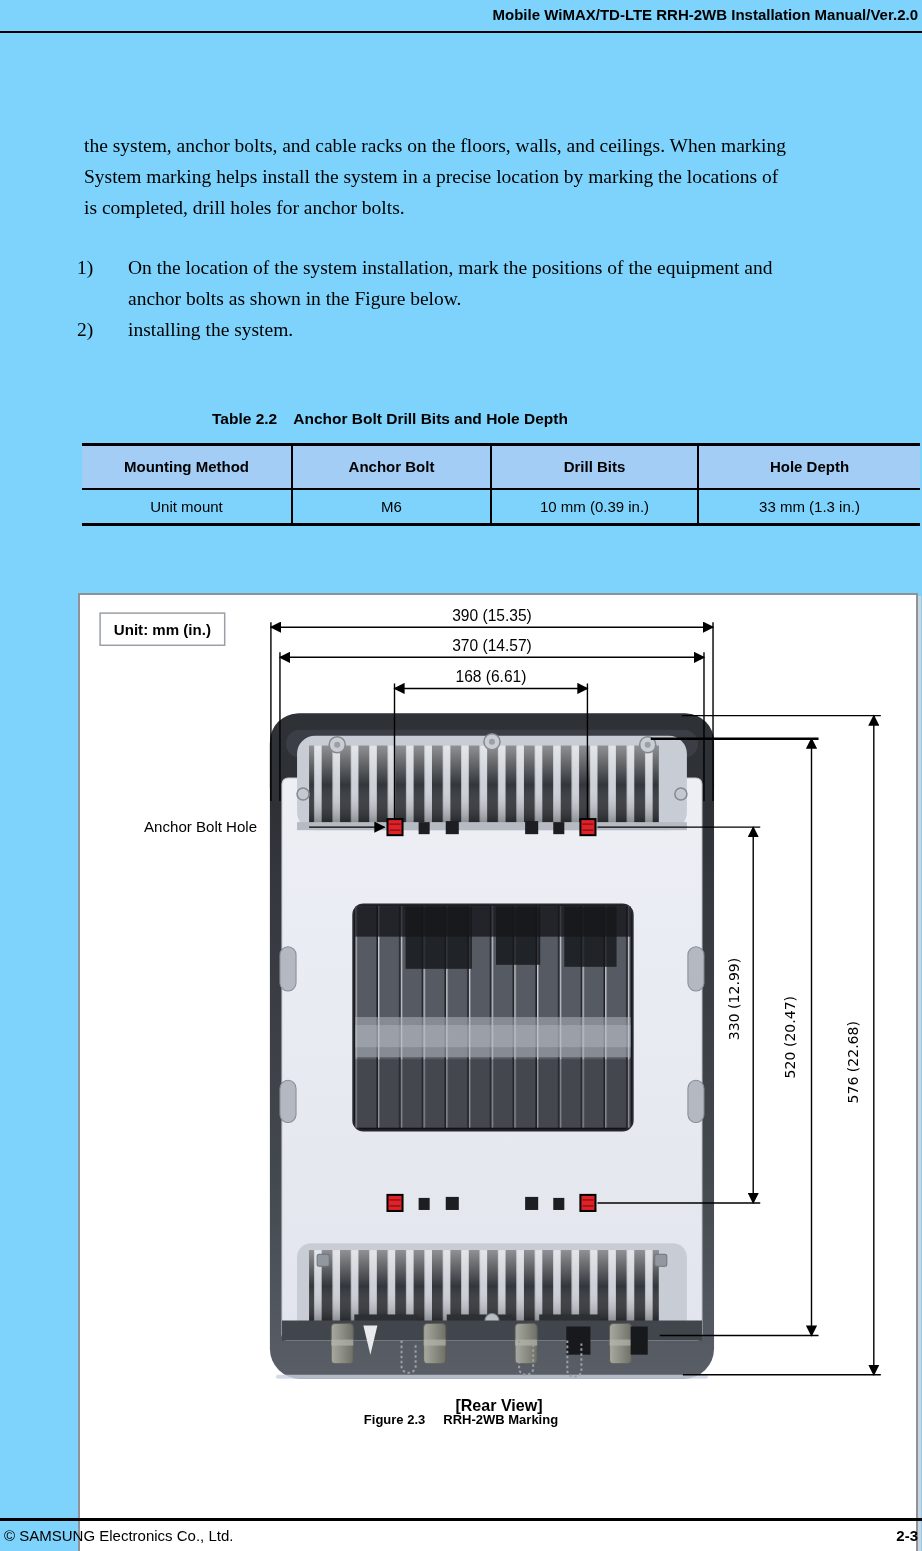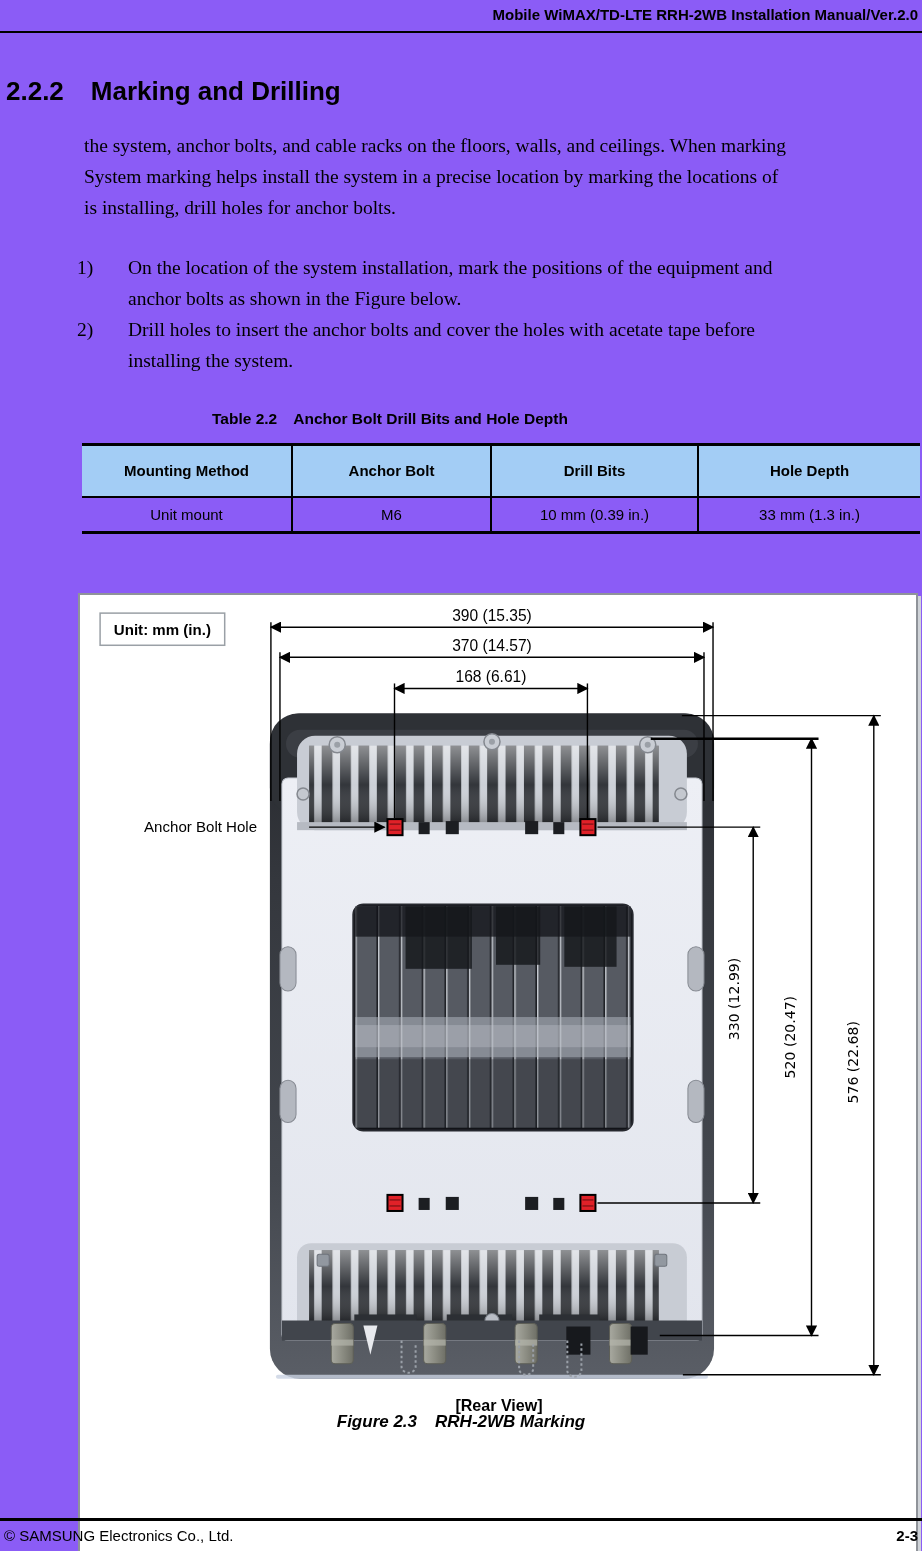--- a/index.html
+++ b/index.html
@@ -1,18 +1,18 @@
 <!DOCTYPE html>
 <html><head>
 <meta charset="utf-8">
 <style>
   * { margin:0; padding:0; box-sizing:border-box; }
   body { background:#ffffff; }
   .page {
-    position:relative; width:922px; height:1551px; background:#8b5cf6;
+    position:relative; width:922px; height:1551px; background:#7dd3fc;
     font-family:"Liberation Sans", sans-serif; color:#000; overflow:hidden;
   }
   .hdr-title {
     position:absolute; top:6px; right:4px; font-size:15px; font-weight:bold;
     letter-spacing:0px;
   }
   .hdr-rule { position:absolute; top:31px; left:0; width:922px; height:2px; background:#000; }
 
   .sec-heading { position:absolute; top:76px; left:6px; font-size:26px; font-weight:bold; }
   .sec-heading .num { display:inline-block; margin-right:27px; }
@@ -26,72 +26,68 @@
                font-size:15.5px; font-weight:bold; }
   .tbl-title .gap { display:inline-block; width:16px; }
 
   table.spec {
     position:absolute; top:443px; left:82px; width:838px;
     border-collapse:collapse; table-layout:fixed;
     border-top:3px solid #000; border-bottom:3px solid #000;
     font-size:15px; text-align:center;
   }
   table.spec th {
-    height:52px; background:#a3cdf5; font-weight:bold;
+    height:44px; background:#a3cdf5; font-weight:bold;
     border-bottom:2px solid #000;
   }
   table.spec td { height:36px; }
   table.spec th + th, table.spec td + td { border-left:2px solid #000;text-align:center; }
 
   .figure-box {
     position:absolute; top:593px; left:78px; width:840px; height:972px;
     border:2px solid #8f9399; background:#fff;
     box-shadow:3px 3px 0 #cfd3d8;
   }
   .fig-caption { position:absolute; top:1412px; left:0; width:922px; text-align:center;
-                 font-size:17px; font-weight:bold;font-style:italic; }
+                 font-size:13px; font-weight:bold; }
   .fig-caption .gap { display:inline-block; width:18px; }
 
   .ftr-rule { position:absolute; top:1518px; left:0; width:922px; height:3px; background:#000; }
   .ftr-left { position:absolute; top:1527px; left:4px; font-size:15px; }
   .ftr-right { position:absolute; top:1527px; right:4px; font-size:15px; font-weight:bold; }
 
   svg text { font-family:"Liberation Sans", sans-serif; }
   svg text.vdim { font-family:"DejaVu Sans", sans-serif; }
 </style>
 </head>
 <body>
 
 <div class="page">
 
   <div class="hdr-title">Mobile WiMAX/TD-LTE RRH-2WB Installation Manual/Ver.2.0</div>
   <div class="hdr-rule"></div>
 
-  <div class="sec-heading">
-    <span class="num">2.2.2</span><span>Marking and Drilling</span>
-  </div>
 
   <div class="intro serif">
     <div>the system, anchor bolts, and cable racks on the floors, walls, and ceilings. When marking</div>
     <div>System marking helps install the system in a precise location by marking the locations of</div>
-    <div>is installing, drill holes for anchor bolts.</div>
+    <div>is completed, drill holes for anchor bolts.</div>
   </div>
 
   <div class="steps serif">
     <div class="step">
       <div>1)</div>
       <div>
         <div>On the location of the system installation, mark the positions of the equipment and</div>
         <div>anchor bolts as shown in the Figure below.</div>
       </div>
     </div>
     <div class="step">
       <div>2)</div>
       <div>
-        <div>Drill holes to insert the anchor bolts and cover the holes with acetate tape before</div>
         <div>installing the system.</div>
       </div>
     </div>
   </div>
 
   <div class="tbl-title">
     <span>Table 2.2</span><span class="gap"></span><span>Anchor Bolt Drill Bits and Hole Depth</span>
   </div>
 
   <table class="spec">

